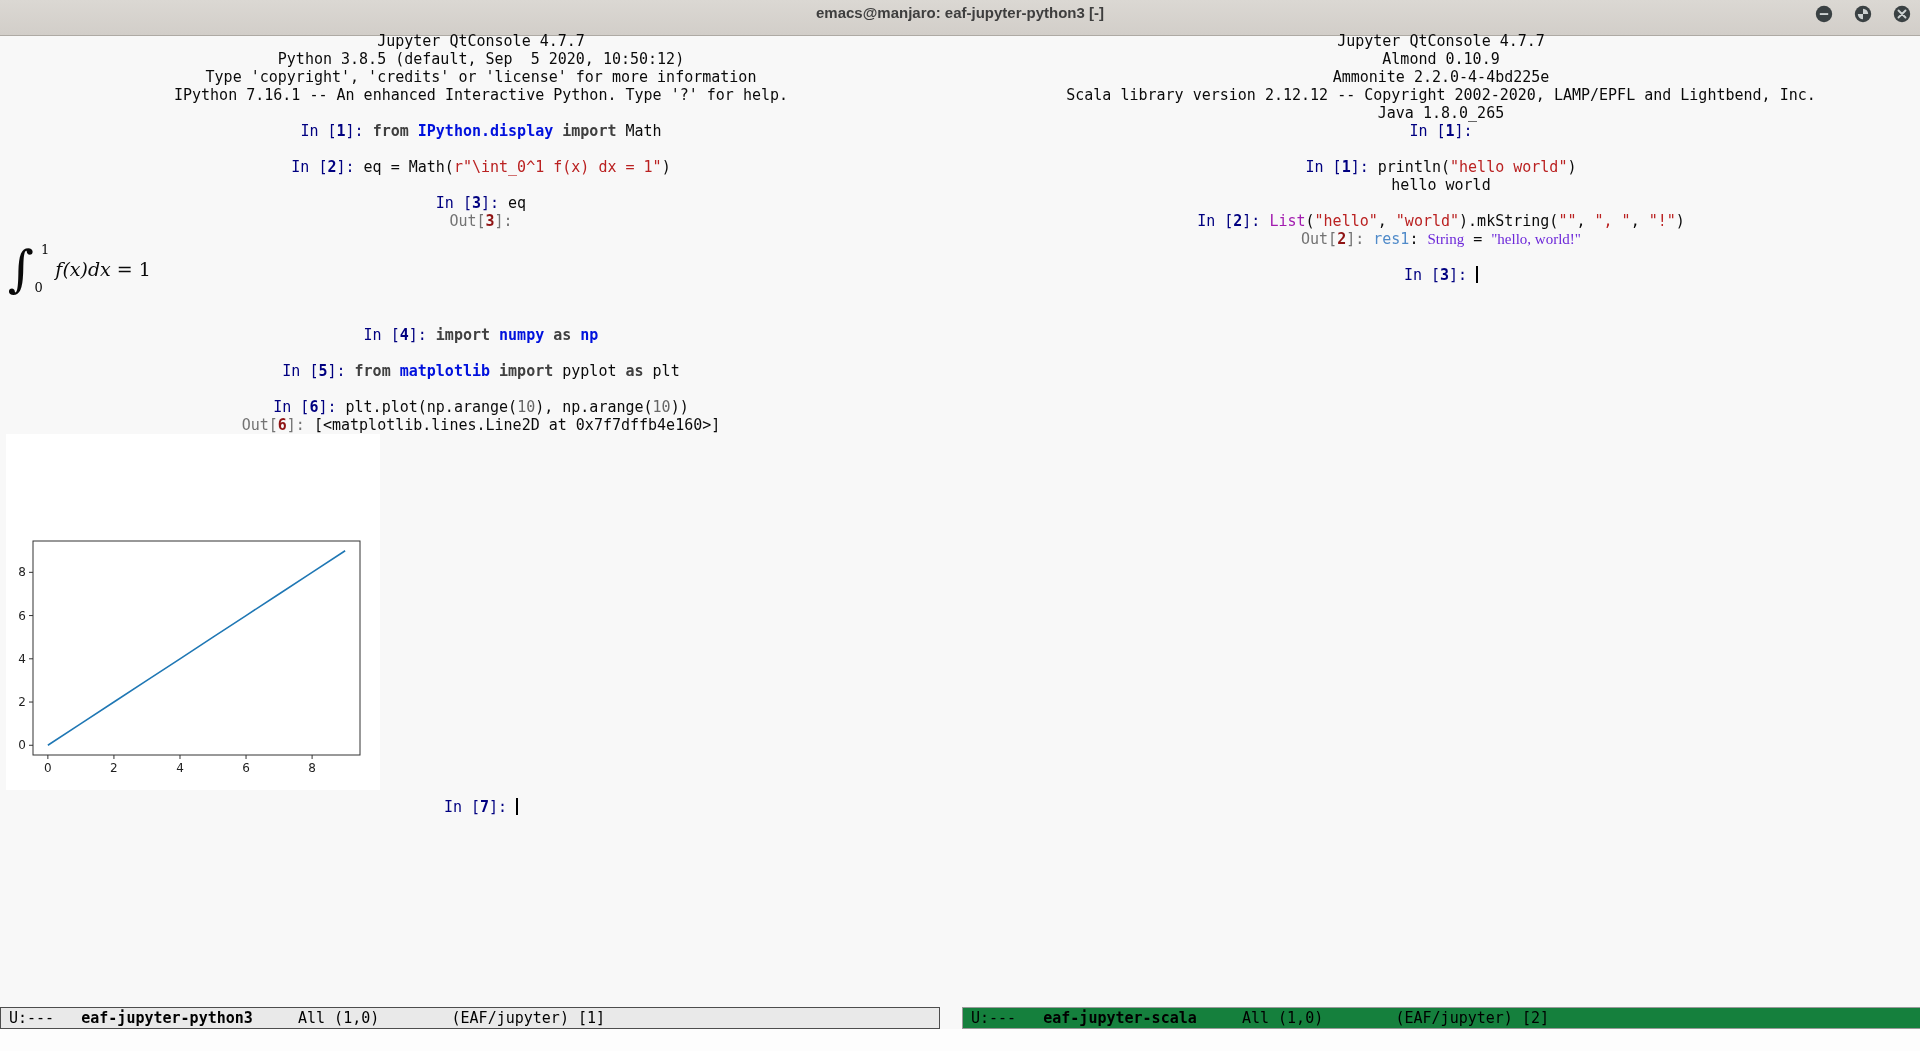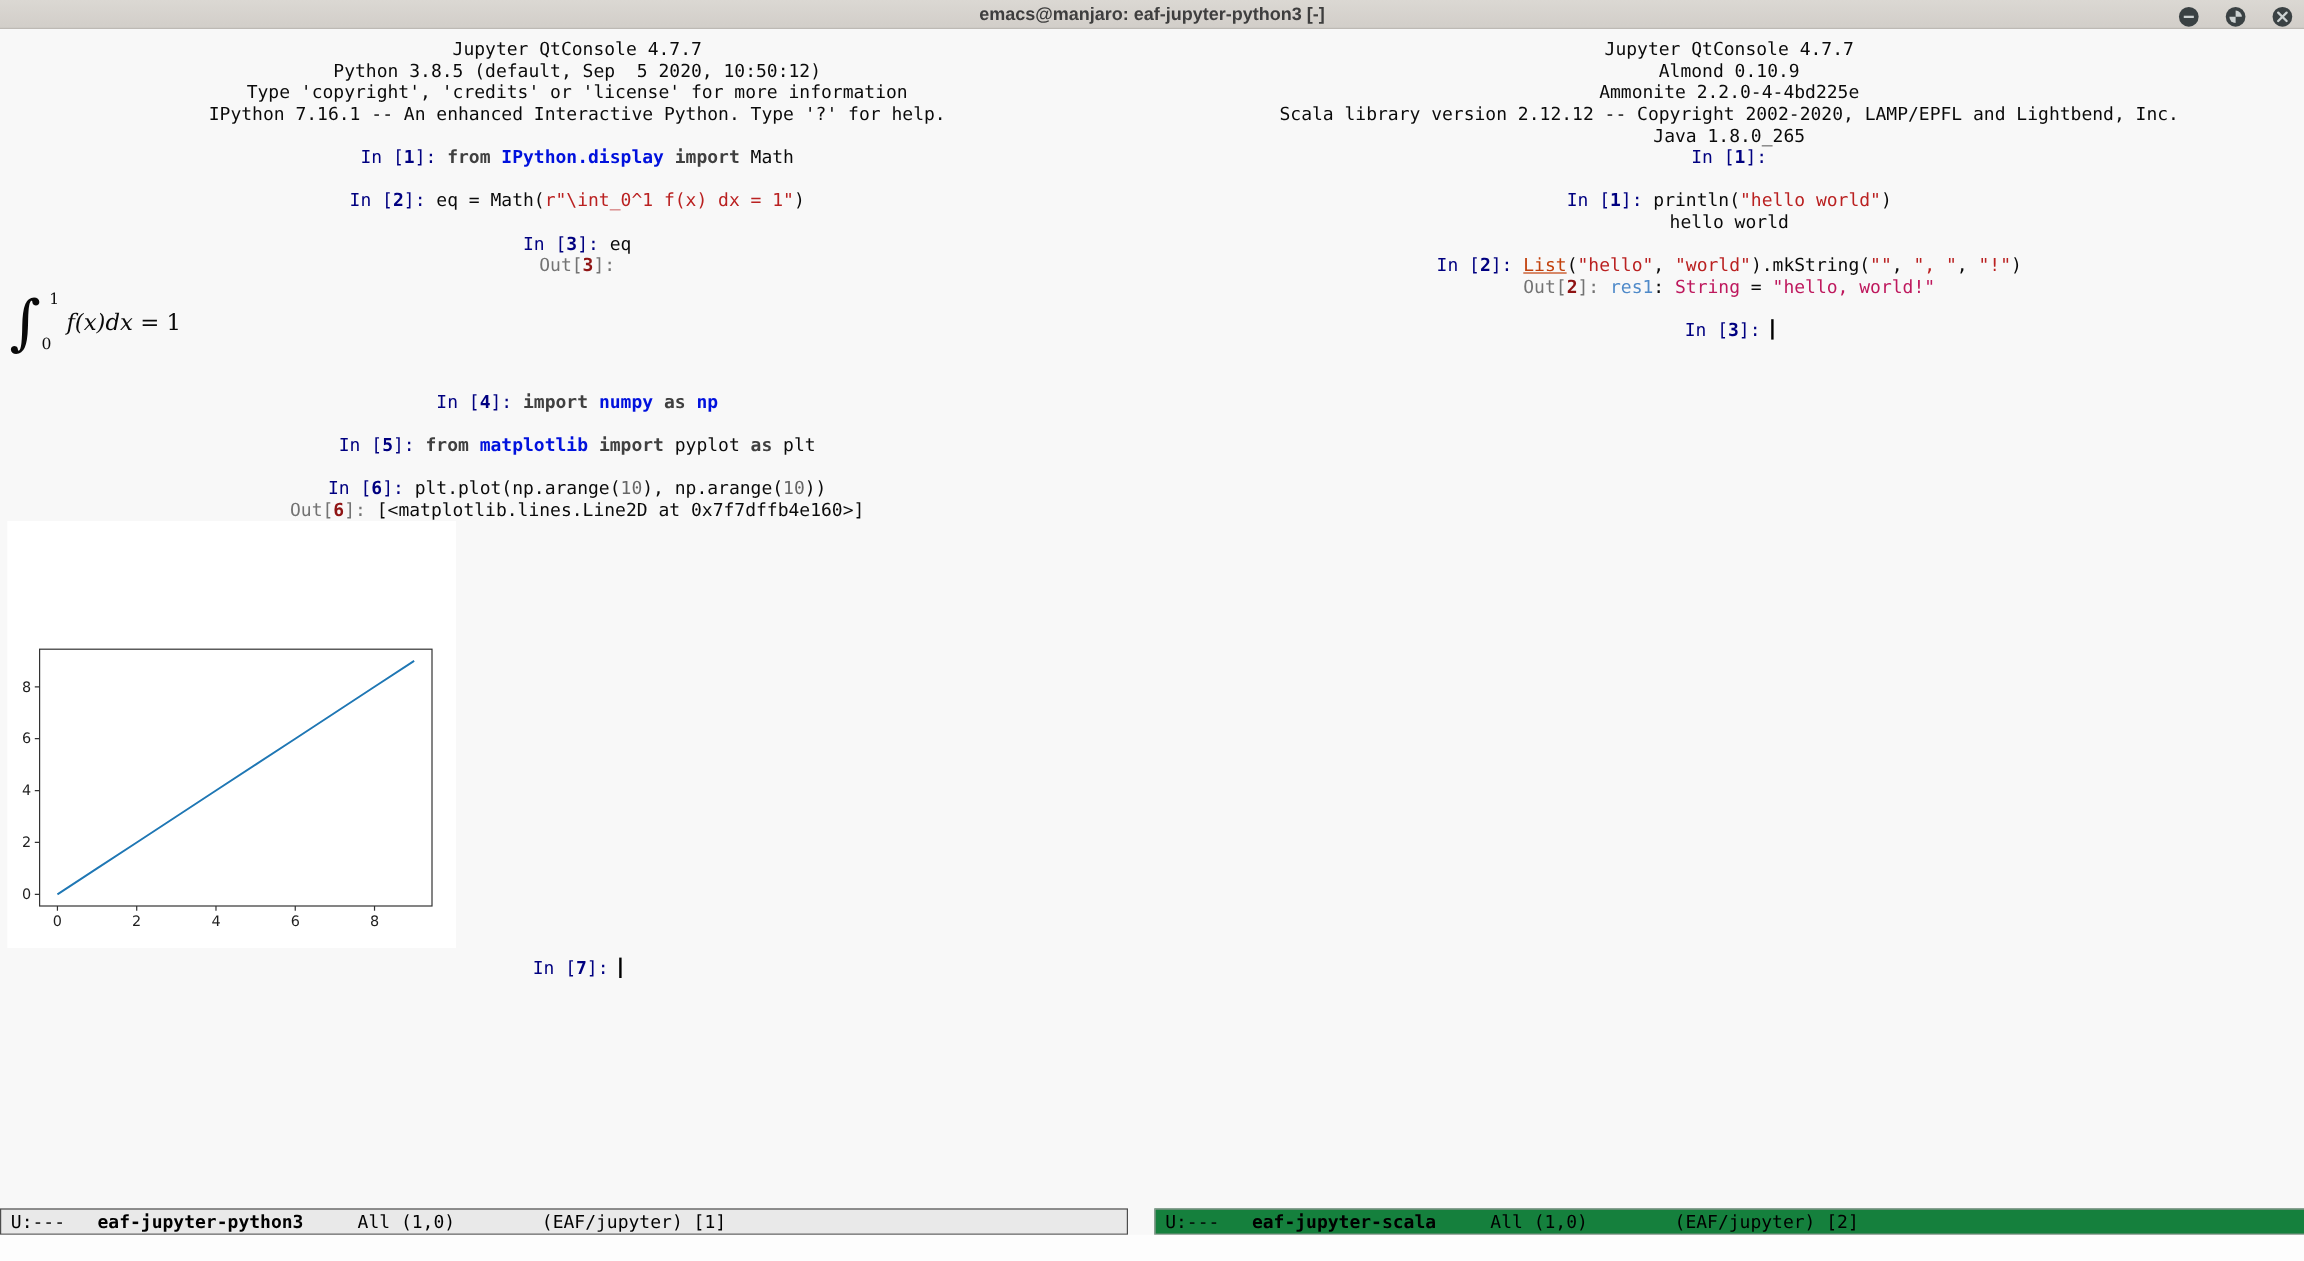--- a/index.html
+++ b/index.html
@@ -1,21 +1,21 @@
 <!DOCTYPE html>
 <html><head>
 <meta charset="utf-8">
 <style>
   * { margin:0; padding:0; box-sizing:border-box; }
   html,body { width:1920px; height:1051px; overflow:hidden; background:#f8f8f8;
               font-family:"DejaVu Sans Mono", monospace; }
   #window { position:relative; width:1920px; height:1051px; background:#f8f8f8; }
 
   
-  #titlebar { position:absolute; left:0; top:0; width:1920px; height:24px;
+  #titlebar { position:absolute; left:0; top:0; width:1920px; height:36px;
               background:linear-gradient(#dbd8d3,#d2cec9);
               border-bottom:1px solid #aeaaa4; }
   #title-text { position:absolute; left:0; right:0; top:4px; text-align:center;
                 font-family:"Liberation Sans", sans-serif; font-weight:bold;
                 font-size:15px; color:#3e3e3e; }
   #winbtns { position:absolute; right:9px; top:5px; display:flex; gap:21px; }
   .winbtn { width:18px; height:18px; cursor:default; }
 
   
   .pane { position:absolute; top:28px; padding-top:4px; white-space:pre;
@@ -26,23 +26,23 @@
 
   .seg-t   { color:#0a0a0a; }
   .seg-in  { color:#000080; }
   .seg-inb { color:#000080; font-weight:bold; }
   .seg-out { color:#737373; }
   .seg-outb{ color:#8f1414; font-weight:bold; }
   .seg-kw  { color:#404040; font-weight:bold; }
   .seg-ns  { color:#0011dd; font-weight:bold; }
   .seg-str { color:#ba2121; }
   .seg-num { color:#666666; }
-  .seg-lst { color:#c2410c;text-decoration:underline; }
+  .seg-lst { color:#a21caf; }
   .seg-res { color:#4f8ac9;margin-top:40px; }
-  .seg-grn { color:#be185d; }
+  .seg-grn { color:#6d28d9;font-family:Liberation Serif, serif; }
   .cursor  { display:inline-block; width:2px; height:17px; background:#000;
              vertical-align:-3px; }
 
   
   .eq-block { height:78px; display:flex; align-items:center; padding-left:2px; }
   .eq-int  { font-family:"DejaVu Serif", serif; font-size:50px; line-height:58px; }
   .eq-lims { display:inline-flex; flex-direction:column; justify-content:space-between;
              height:56px; font-family:"DejaVu Serif", serif; font-size:13px; margin-left:1px; }
   .eq-sup  { margin-left:6px; }
   .eq-sub  { margin-left:-7px; }

